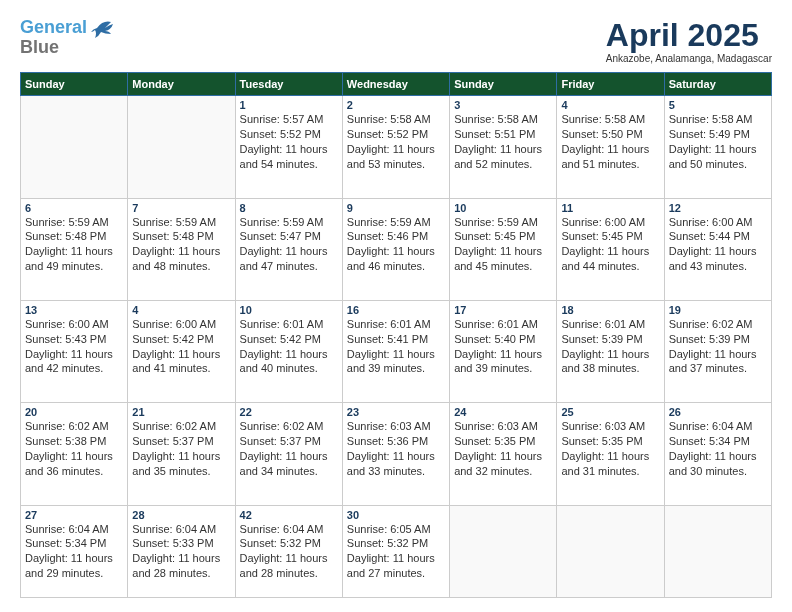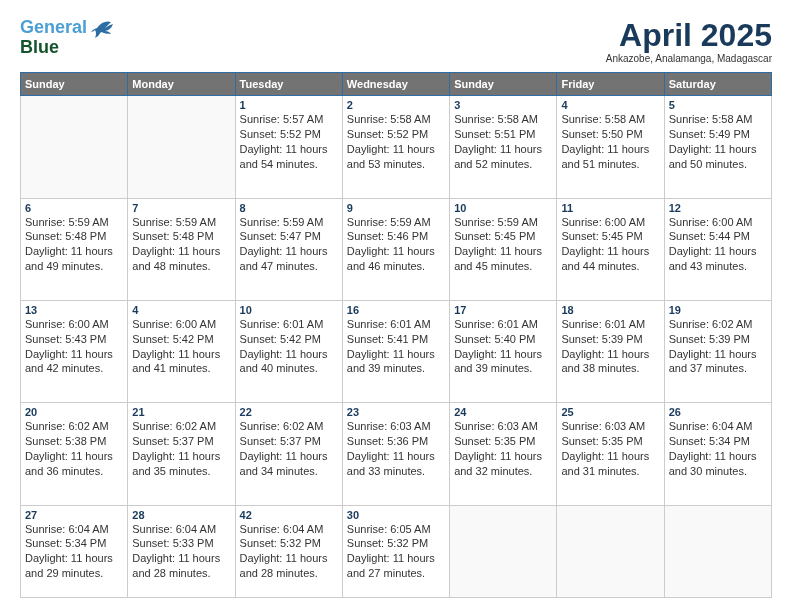--- a/index.html
+++ b/index.html
@@ -32,42 +32,42 @@
     .logo-text {
       font-size: 18px;
       font-weight: bold;
       color: #1a3a5c;
       line-height: 1.1;
     }
     .logo-text span {
       color: #4a9fd4;
     }
     .title-block {
-      text-align: right;
+      text-align: left;
     }
     .month-title {
       font-size: 32px;
       font-weight: bold;
       color: #1a3a5c;
       line-height: 1.1;
     }
     .subtitle {
       font-size: 10px;
       color: #333;
       font-weight: normal;
     }
     .calendar {
       flex: 1;
       border: 1px solid #ccc;
       border-collapse: collapse;
       width: 100%;
       table-layout: fixed;
     }
     .calendar th {
-      background: #737373;
+      background: #14532d;
       color: #fff;
       font-size: 11px;
       font-weight: bold;
       padding: 5px 4px;
       text-align: left;
       border: 1px solid #2e6da4;
     }
     .calendar td {
       border: 1px solid #ccc;
       vertical-align: top;
@@ -101,21 +101,21 @@
   </style>
 </head>
 <body>
 
 <div class="page">
   <div class="header">
     <div class="logo">
       <div style="display:flex;align-items:center;">
         <span class="logo-text">
           <span>General</span><br>
-          <span style="color:#14532d;">Blue</span>
+          <span style="color:#737373;">Blue</span>
         </span>
         <svg width="26" height="22" viewBox="0 0 26 22" style="margin-left:2px;margin-top:-18px;">
           <path d="M8 10 Q14 2 22 4 Q18 8 16 10 Q20 7 24 6 Q22 12 16 13 Q20 13 22 16 Q16 16 12 14 Q10 18 6 20 Q8 15 6 12 Q4 14 2 14 Q4 11 8 10Z" fill="#2e6da4"></path>
         </svg>
       </div>
     </div>
     <div class="title-block">
       <div class="month-title">April 2025</div>
       <div class="subtitle">Ankazobe, Analamanga, Madagascar</div>
     </div>

